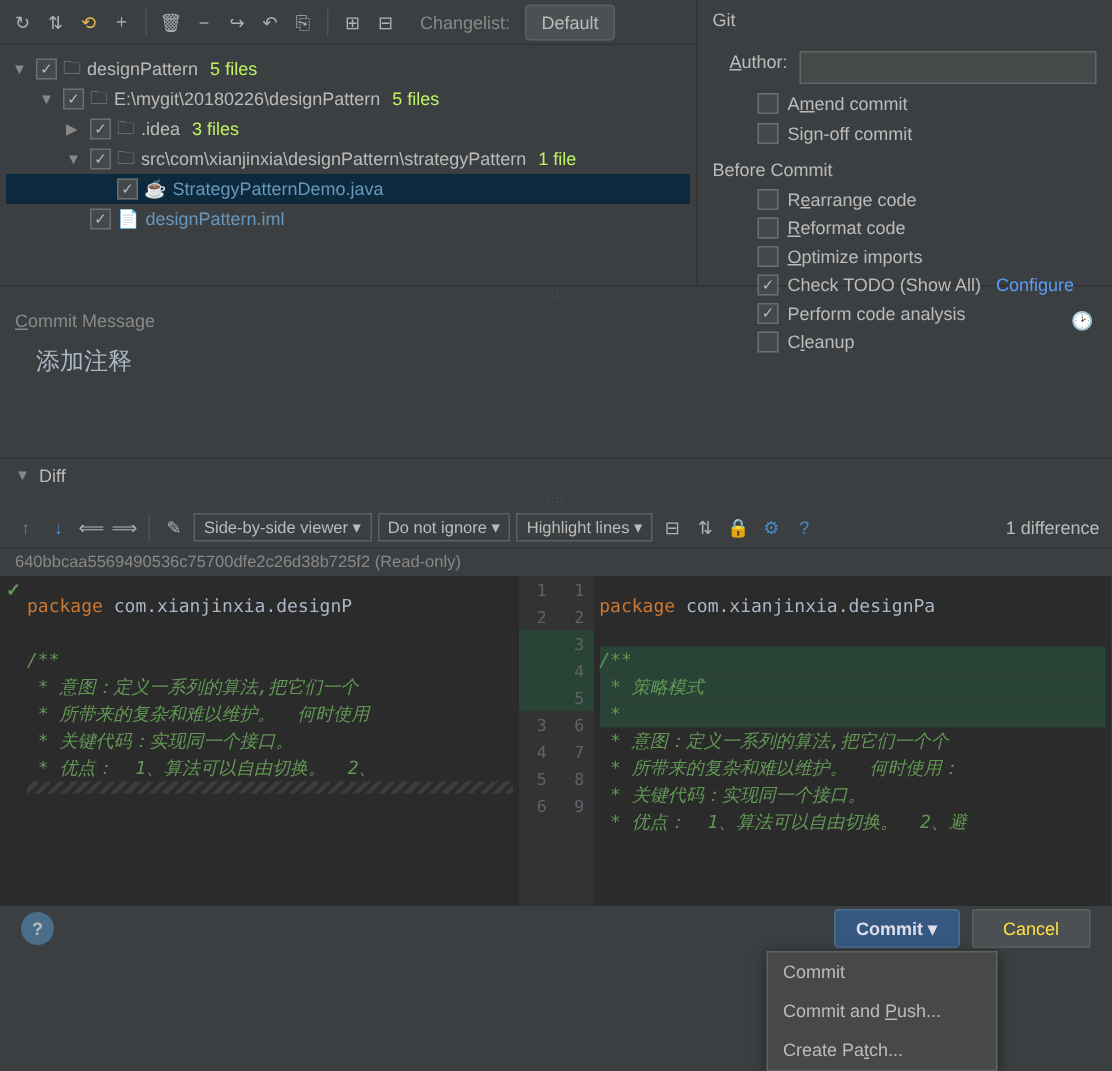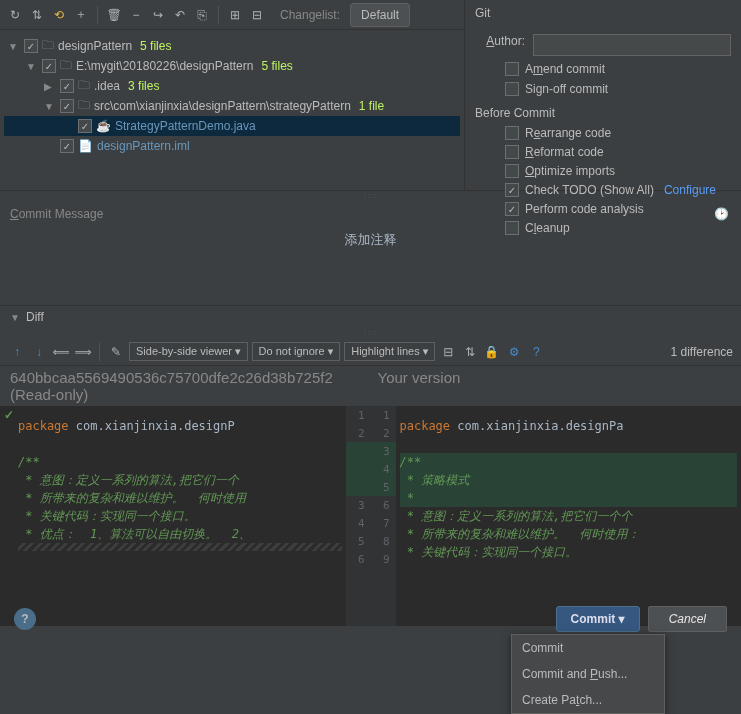--- a/index.html
+++ b/index.html
@@ -38,51 +38,51 @@
 .check-row { display: flex; align-items: center; margin: 6px 0 6px 30px; gap: 6px; }
 .check-row label u { text-decoration: underline; }
 .before-commit { color: #bbb; margin: 10px 0 6px 0; font-weight: normal; }
 .opt-row { display: flex; align-items: center; margin: 5px 0 5px 30px; gap: 6px; }
 .link { color: #589df6; cursor: pointer; margin-left: 4px; }
 
 .commit-msg-section { border-top: 1px solid #323232; padding: 0; height: 115px; }
 .drag-handle { text-align: center; color: #555; font-size: 8px; letter-spacing: 1px; line-height: 10px; }
 .commit-msg-header { display: flex; justify-content: space-between; align-items: center; padding: 4px 10px; color: #888; }
 .commit-msg-header u { text-decoration: underline; }
-.commit-msg-body { padding: 4px 24px; font-size: 13px; color: #a9b7c6; text-align: center; }
+.commit-msg-body { padding: 4px 24px; font-size: 16px; color: #a9b7c6; }
 
 .diff-section { border-top: 1px solid #323232; }
 .diff-header { display: flex; align-items: center; padding: 4px 10px; gap: 4px; color: #bbb; }
 .diff-toolbar { display: flex; align-items: center; padding: 4px 8px; gap: 4px; border-bottom: 1px solid #323232; }
 .diff-btn { color: #afb1b3; width: 18px; height: 18px; display: flex; align-items: center; justify-content: center; cursor: pointer; }
 .diff-select { background: #3c3f41; border: 1px solid #5e6060; color: #bbb; padding: 2px 6px; font-size: 11px; }
 .diff-count { margin-left: auto; color: #bbb; }
 
-.diff-info-bar { display: flex; padding: 3px 10px; font-size: 15px; color: #888; }
+.diff-info-bar { display: flex; padding: 3px 10px; font-size: 11px; color: #888; }
 .diff-info-left { flex: 1; }
 
 .diff-panes { display: flex; height: 220px; background: #2b2b2b; }
 .diff-pane { flex: 1; position: relative; overflow: hidden; }
 .gutter { width: 50px; background: #313335; display: flex; flex-direction: column; align-items: center; color: #606366; font-size: 11px; font-family: monospace; }
 .gutter-row { display: flex; width: 100%; height: 18px; align-items: center; }
 .gutter-num { flex: 1; text-align: right; padding-right: 6px; }
 .code-area { flex: 1; font-family: Consolas, monospace; font-size: 12px; line-height: 18px; padding: 11px 4px; }
 .code-line { height: 18px; white-space: pre; }
 .code-line.green-bg { background: #294436; }
 .kw { color: #cc7832; }
 .comment { color: #629755; font-style: italic; }
 .plain { color: #a9b7c6; }
 .marker { position: absolute; left: 4px; top: 2px; color: #629755; font-weight: bold; }
 
 .zigzag { height: 8px; background: repeating-linear-gradient(135deg, #2b2b2b 0 3px, #3d3d3d 3px 6px); }
 
 .bottom-bar { position: absolute; bottom: 72px; left: 0; right: 0; display: flex; justify-content: flex-end; align-items: center; padding: 10px 14px; gap: 8px; }
 .help-circle { position: absolute; left: 14px; width: 22px; height: 22px; border-radius: 50%; background: #4a6e8a; color: #bbb; display: flex; align-items: center; justify-content: center; font-weight: bold; cursor: pointer; }
 .btn-primary { background: #365880; border: 1px solid #4c708c; color: #dde; padding: 5px 14px; font-size: 12px; border-radius: 3px; cursor: pointer; font-weight: bold; }
-.btn-secondary { background: #4c5052; border: 1px solid #5e6060; color: #e5e5e5; padding: 5px 20px; font-size: 12px; border-radius: 2px; cursor: pointer; font-style: italic; }
+.btn-secondary { background: #4c5052; border: 1px solid #5e6060; color: #fde047; padding: 5px 20px; font-size: 12px; border-radius: 2px; cursor: pointer; }
 
 .popup-menu { position: absolute; bottom: 0; right: 76px; width: 154px; background: #46484a; border: 1px solid #5e6060; box-shadow: 0 2px 8px rgba(0,0,0,0.5); }
 .popup-item { padding: 6px 10px; color: #bbb; cursor: pointer; }
 .popup-item u { text-decoration: underline; }
 </style>
 </head>
 <body>
 
 <div class="top-section">
   <div class="left-panel">
@@ -219,21 +219,20 @@
     <span class="diff-select">Highlight lines ▾</span>
     <span class="diff-btn">⊟</span>
     <span class="diff-btn">⇅</span>
     <span class="diff-btn">🔒</span>
     <span class="diff-btn" style="color:#4a88c7">⚙</span>
     <span class="diff-btn" style="color:#4a88c7">?</span>
     <span class="diff-count">1 difference</span>
   </div>
   <div class="diff-info-bar">
     <span class="diff-info-left">640bbcaa5569490536c75700dfe2c26d38b725f2 (Read-only)</span>
-    <span style="flex:1;padding-left:14px">Your version</span>
   </div>
   <div class="diff-panes">
     <div class="diff-pane" style="display:flex">
       <span class="marker">✓</span>
       <div class="code-area" style="padding-left:18px">
         <div class="code-line"><span class="kw">package</span><span class="plain"> com.xianjinxia.designP</span></div>
         <div class="code-line"></div>
         <div class="code-line"><span class="comment">/**</span></div>
         <div class="code-line"><span class="comment"> * 意图：定义一系列的算法,把它们一个</span></div>
         <div class="code-line"><span class="comment"> * 所带来的复杂和难以维护。  何时使用</span></div>
@@ -283,20 +282,21 @@
     <div class="diff-pane" style="display:flex">
       <div class="code-area">
         <div class="code-line"><span class="kw">package</span><span class="plain"> com.xianjinxia.designPa</span></div>
         <div class="code-line"></div>
         <div class="code-line green-bg"><span class="comment">/**</span></div>
         <div class="code-line green-bg"><span class="comment"> * 策略模式</span></div>
         <div class="code-line green-bg"><span class="comment"> *</span></div>
         <div class="code-line"><span class="comment"> * 意图：定义一系列的算法,把它们一个个</span></div>
         <div class="code-line"><span class="comment"> * 所带来的复杂和难以维护。  何时使用：</span></div>
         <div class="code-line"><span class="comment"> * 关键代码：实现同一个接口。</span></div>
+        <div class="code-line"><span class="comment"> * 优点：  1、算法可以自由切换。  2、避</span></div>
       </div>
     </div>
   </div>
 </div>
 
 <div class="bottom-bar">
   <div class="help-circle">?</div>
   <button class="btn-primary">Commit ▾</button>
   <button class="btn-secondary">Cancel</button>
 </div>

